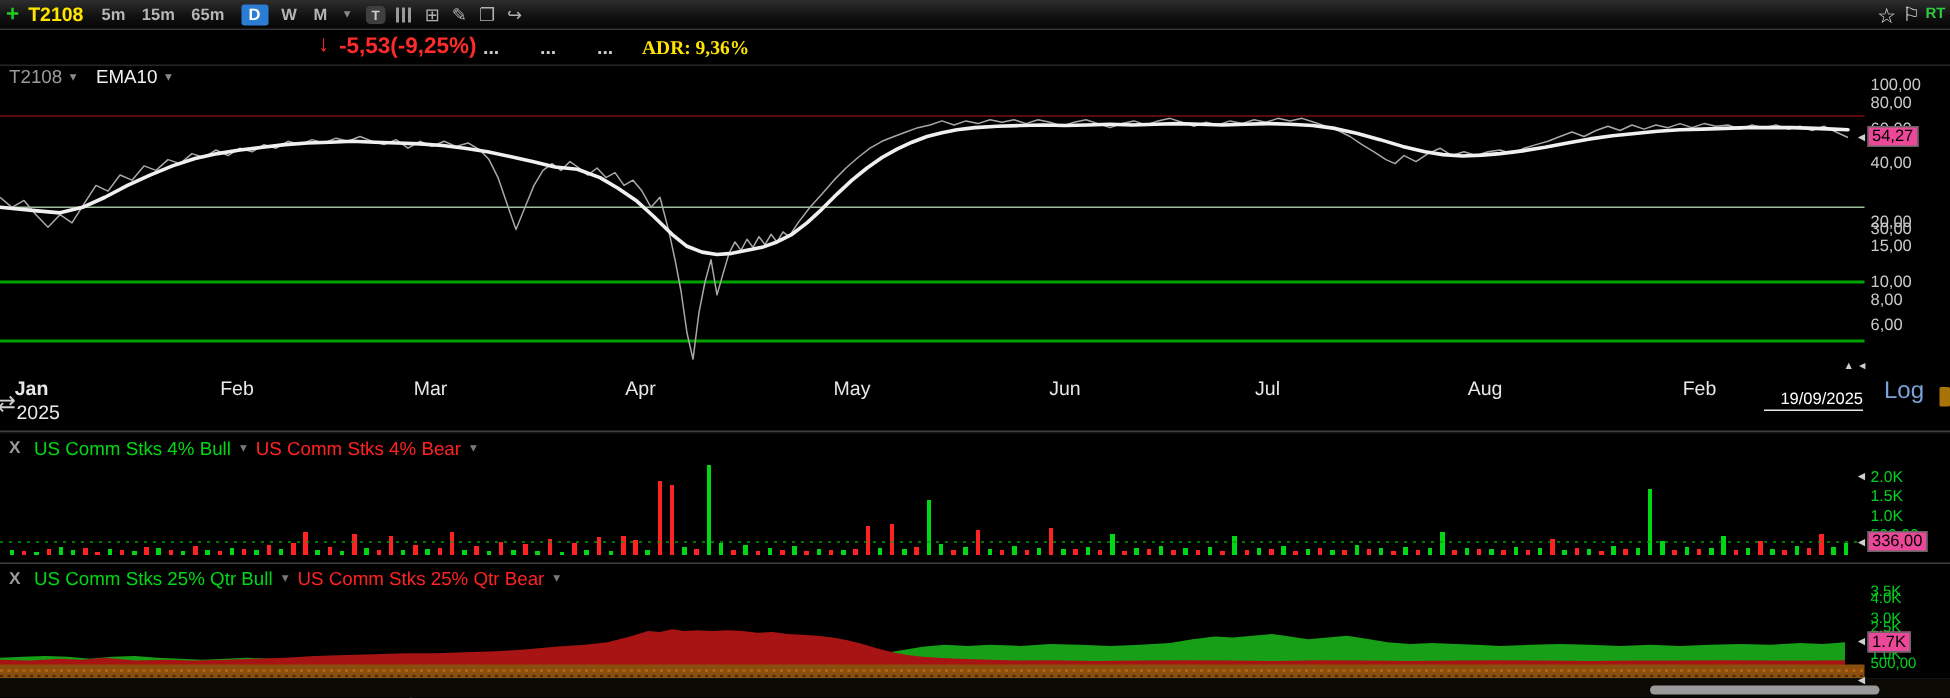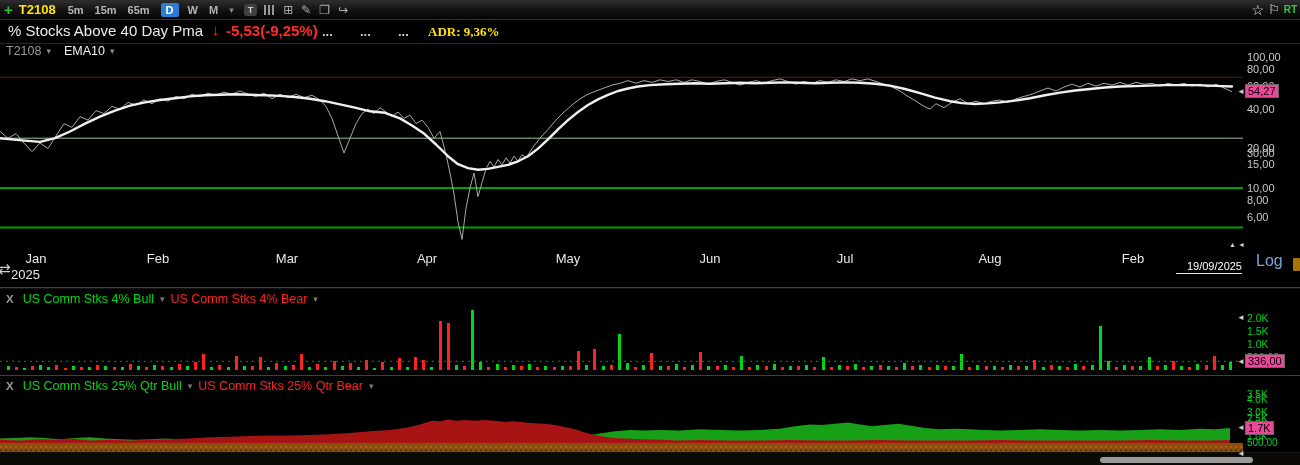--- a/index.html
+++ b/index.html
@@ -76,21 +76,20 @@
     <span class="colbars"></span>
     <span class="icon">⊞</span>
     <span class="icon">✎</span>
     <span class="icon">❐</span>
     <span class="icon">↪</span>
   </div>
   <span class="abs star">☆</span>
   <span class="abs flag">⚐</span>
   <span class="abs rt">RT</span>
 
-  <div class="abs title">% Stocks Above 40 Day Pma</div>
   <div class="abs dn-arrow">↓</div>
   <div class="abs chg">-5,53(-9,25%)</div>
   <div id="dots"></div>
   <div class="abs adr">ADR: 9,36%</div>
   <div class="abs hairline" style="top:43px"></div>
 
   <div class="abs legend-row">
     <span class="leg1">T2108</span>
     <span class="crt">▾</span>
     <span class="leg2">EMA10</span>
@@ -281,21 +280,21 @@
       <div class="abs tick green" style="top: 338px;">1.0K</div>
       <div class="abs tick green" style="top: 351px;">500,00</div>
       <div class="abs tick green p3" style="top: 394px;">4.0K</div>
       <div class="abs tick green p3" style="top: 389px;">3.5K</div>
       <div class="abs tick green p3" style="top: 407px;">3.0K</div>
       <div class="abs tick green p3" style="top: 413px;">2.5K</div>
       <div class="abs tick green p3" style="top: 419px;">2.0K</div>
       <div class="abs tick green p3" style="top: 425px;">1.5K</div>
       <div class="abs tick green p3" style="top: 431px;">1.0K</div>
       <div class="abs tick green p3" style="top: 437px;">500,00</div>
-      <div class="abs month" style="left: 36px;">Jan</div>
+      <div class="abs month" style="left: 21px; font-weight: bold;">Jan</div>
       <div class="abs month" style="left: 158px;">Feb</div>
       <div class="abs month" style="left: 287px;">Mar</div>
       <div class="abs month" style="left: 427px;">Apr</div>
       <div class="abs month" style="left: 568px;">May</div>
       <div class="abs month" style="left: 710px;">Jun</div>
       <div class="abs month" style="left: 845px;">Jul</div>
       <div class="abs month" style="left: 990px;">Aug</div>
       <div class="abs month" style="left: 1133px;">Feb</div>
       <div class="abs period" style="left: 6px;">5Y</div>
       <div class="abs period" style="left: 34px;">1Y</div>

